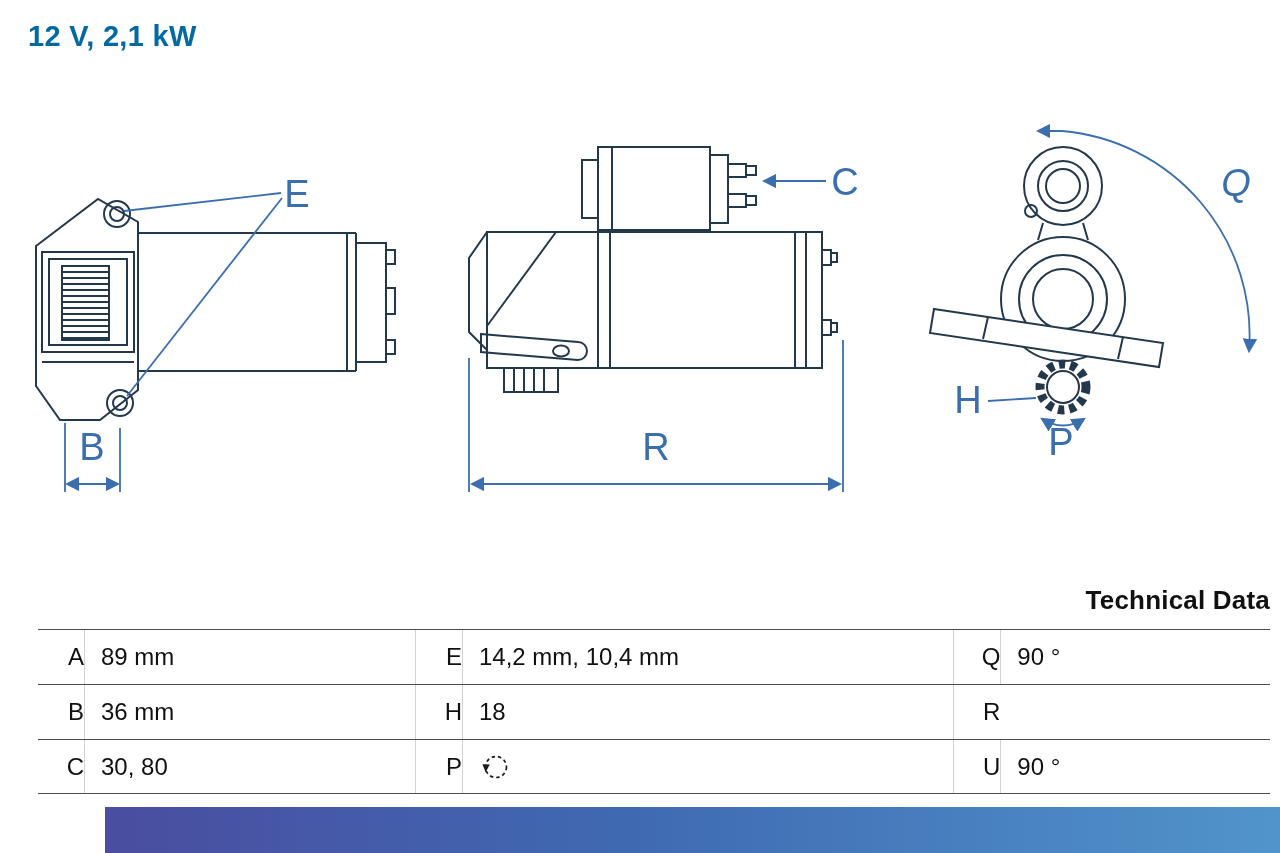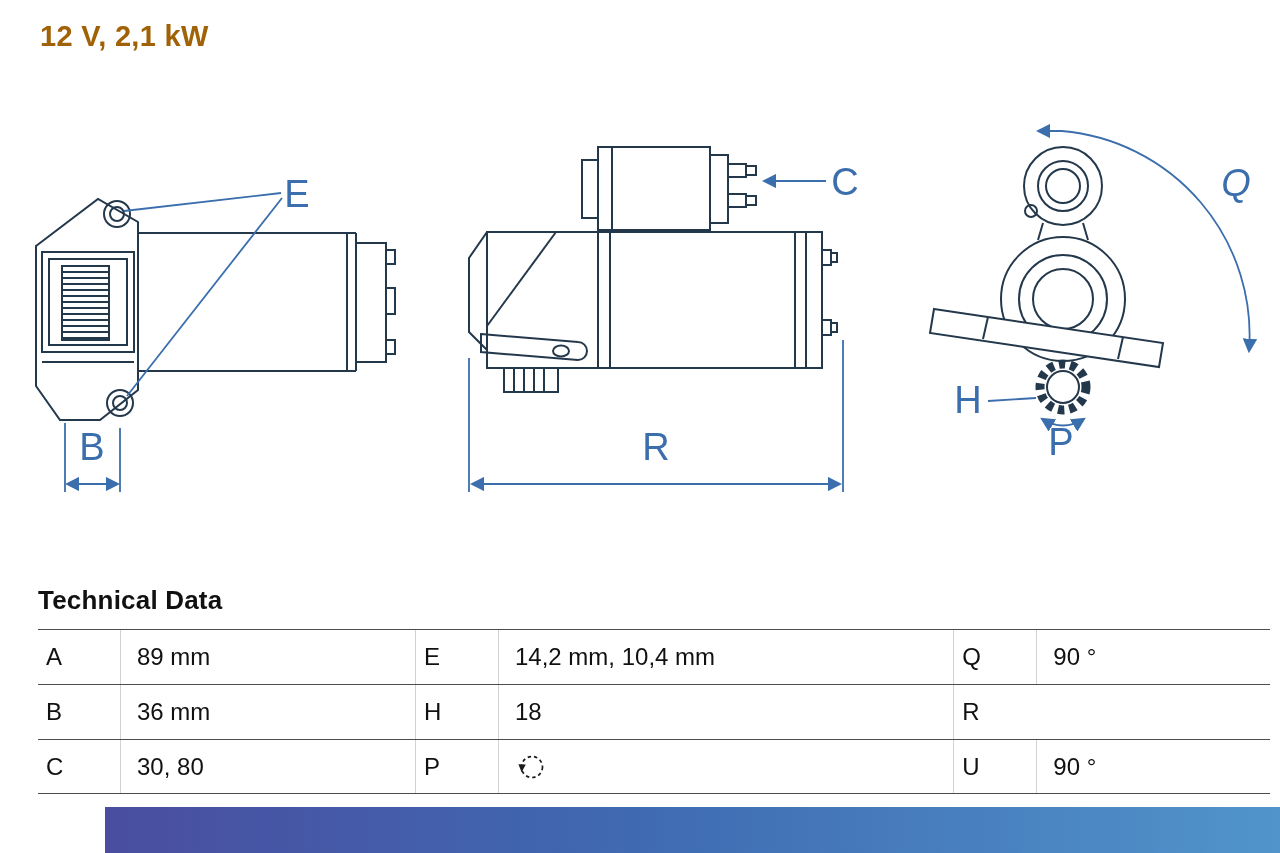--- a/index.html
+++ b/index.html
@@ -7,42 +7,42 @@
   body {
     background:#ffffff;
     font-family:"Liberation Sans", sans-serif;
     position:relative;
     overflow:hidden;
     color:#1a1a1a;
   }
   .page { position:absolute; inset:0; background:#fff; }
 
   .title {
-    position:absolute; left:40px; top:20px;
-    font-size:29px; font-weight:bold; color:#a16207;
+    position:absolute; left:28px; top:20px;
+    font-size:29px; font-weight:bold; color:#0369a1;
     letter-spacing:.3px;
   }
 
   .drawing {
     position:absolute; left:0; top:0;
     width:1280px; height:540px;
   }
   .dark { stroke:#24384C; fill:none; stroke-width:2; }
   .dark .filled-white { fill:#ffffff; }
   .gear { stroke-width:9; stroke-dasharray:6.5 5; }
   .blue-line { stroke:#3B6EAD; fill:none; stroke-width:1.8; }
   .dim-label {
     fill:#3B6EAD; stroke:none; font-size:38px;
     font-family:"Liberation Sans", sans-serif;
     text-anchor:middle;
   }
   .dim-label.italic { font-style:italic; }
 
   .tech {
-    position:absolute; left:38px; right:10px; top:585px;
+    position:absolute; left:38px; right:10px; top:585px;text-align:right;
   }
   .tech h2 {
     font-size:26px; font-weight:bold; color:#111; margin-bottom:13px;
     letter-spacing:.2px;
   }
   .ttable { width:100%; }
   .trow {
     display:grid;
     grid-template-columns:30.6% 43.7% 25.7%;
     height:55px;
@@ -50,21 +50,20 @@
   }
   .trow:last-child { border-bottom:1px solid #4c4c4c; }
   .tcell { display:flex; align-items:center; padding-left:8px; min-width:0; }
   .tcell + .tcell { border-left:1px solid #d2d2d2; }
   .tkey { width:38px; flex:0 0 38px; font-size:24px; color:#111; }
   .tval {
     flex:1; border-left:1px solid #d2d2d2;
     padding-left:16px; font-size:24px; color:#111;
     display:flex; align-items:center; min-width:0;
     height:100%;
-    margin-left:36px;
   }
   .rot-icon { display:inline-block; }
 
   .brand-bar {
     position:absolute; left:105px; right:0; bottom:0; height:46px;
     background:linear-gradient(90deg,#4a4da0 0%,#3f6ab2 45%,#5194cb 100%);
   }
 </style>
 </head>
 <body>

